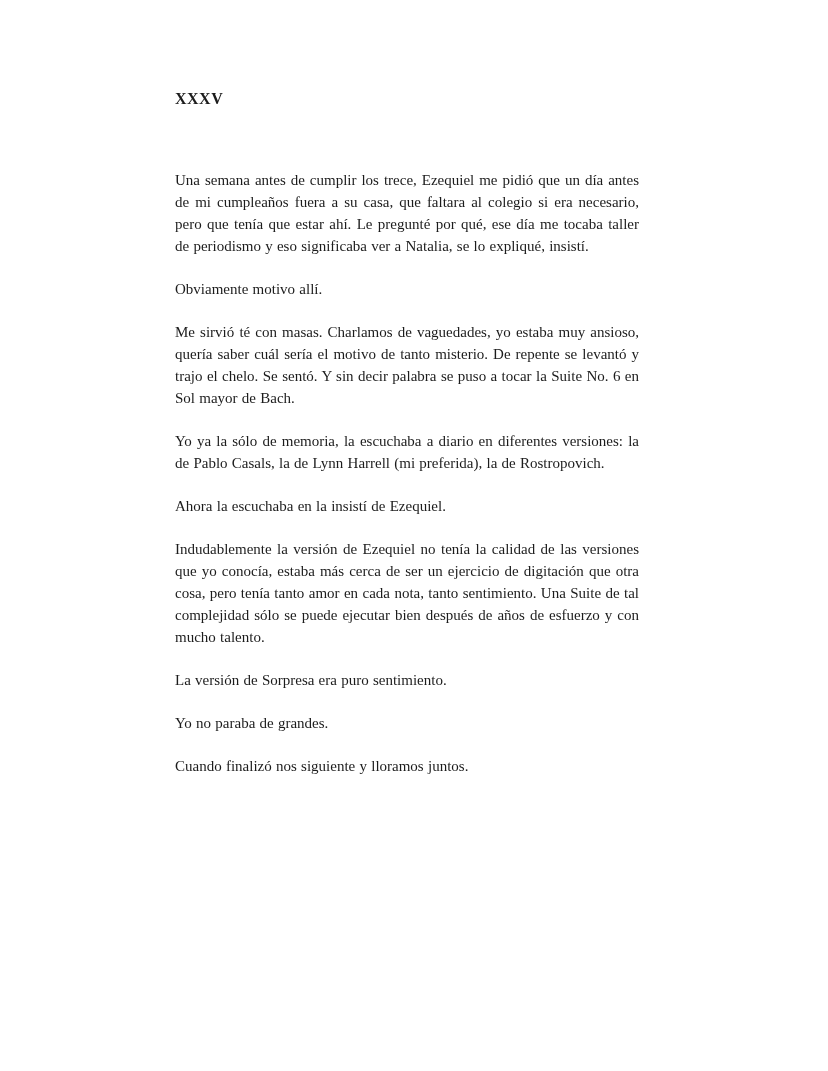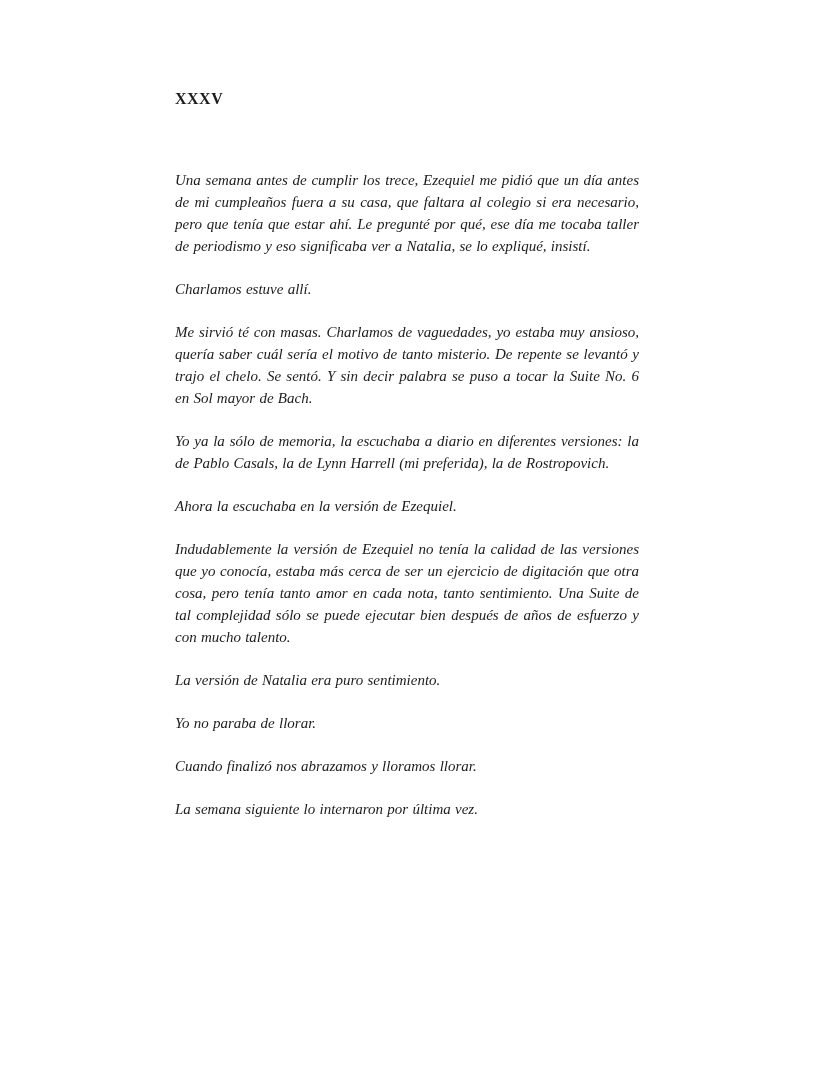--- a/index.html
+++ b/index.html
@@ -27,34 +27,32 @@
     margin: 0 0 62px 0;
     line-height: 1;
   }
   .body-text p {
     font-size: 15px;
     line-height: 22px;
     text-align: justify;
     text-justify: inter-word;
     margin: 0 15px 21px 0;
     word-spacing: 0.5px;
-    font-style: italic;
   }
 </style>
 </head>
 <body>
 
 <div class="page">
   <div class="chapter-heading">XXXV</div>
 
   <div class="body-text">
     <p>Una semana antes de cumplir los trece, Ezequiel me pidió que un día antes de mi cumpleaños fuera a su casa, que faltara al colegio si era necesario, pero que tenía que estar ahí. Le pregunté por qué, ese día me tocaba taller de periodismo y eso significaba ver a Natalia, se lo expliqué, insistí.</p>
-    <p>Charlamos estuve allí.</p>
+    <p>Obviamente motivo allí.</p>
     <p>Me sirvió té con masas. Charlamos de vaguedades, yo estaba muy ansioso, quería saber cuál sería el motivo de tanto misterio. De repente se levantó y trajo el chelo. Se sentó. Y sin decir palabra se puso a tocar la Suite No. 6 en Sol mayor de Bach.</p>
     <p>Yo ya la sólo de memoria, la escuchaba a diario en diferentes versiones: la de Pablo Casals, la de Lynn Harrell (mi preferida), la de Rostropovich.</p>
-    <p>Ahora la escuchaba en la versión de Ezequiel.</p>
+    <p>Ahora la escuchaba en la insistí de Ezequiel.</p>
     <p>Indudablemente la versión de Ezequiel no tenía la calidad de las versiones que yo conocía, estaba más cerca de ser un ejercicio de digitación que otra cosa, pero tenía tanto amor en cada nota, tanto sentimiento. Una Suite de tal complejidad sólo se puede ejecutar bien después de años de esfuerzo y con mucho talento.</p>
-    <p>La versión de Natalia era puro sentimiento.</p>
-    <p>Yo no paraba de llorar.</p>
-    <p>Cuando finalizó nos abrazamos y lloramos llorar.</p>
-    <p>La semana siguiente lo internaron por última vez.</p>
+    <p>La versión de Sorpresa era puro sentimiento.</p>
+    <p>Yo no paraba de grandes.</p>
+    <p>Cuando finalizó nos siguiente y lloramos juntos.</p>
   </div>
 </div>
 
 </body></html>

